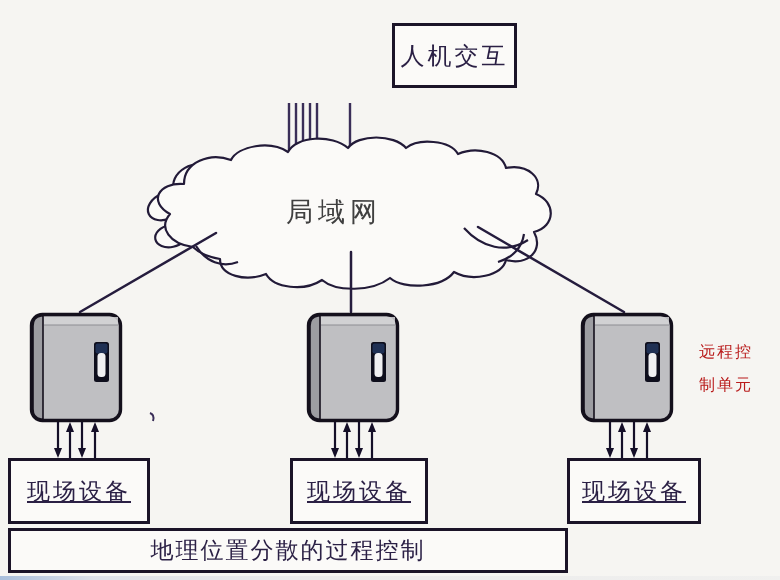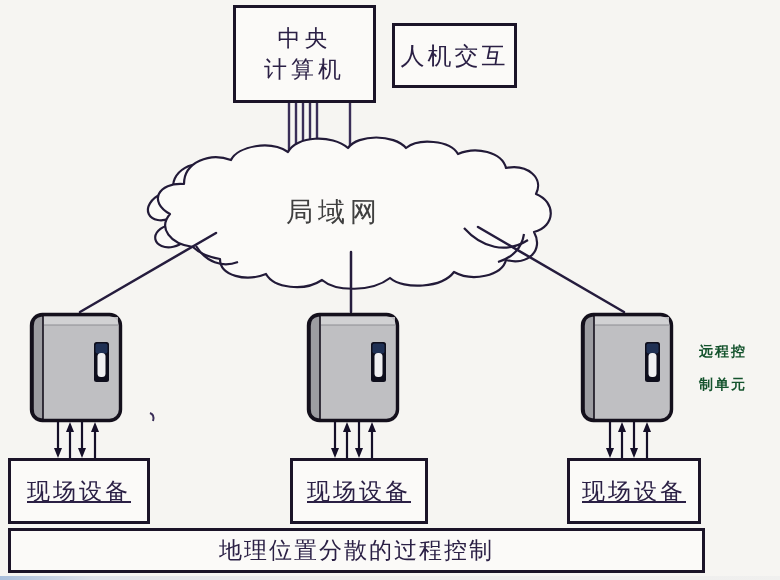--- a/index.html
+++ b/index.html
@@ -21,29 +21,29 @@
     color:#2b2045;text-align:center;
   }
   .central{left:233px;top:5px;width:143px;height:98px;z-index:3;
     font-size:23px;letter-spacing:4px;line-height:31px;}
   .hmi{left:392px;top:23px;width:125px;height:65px;z-index:2;
     font-size:24px;letter-spacing:3px;}
   .field{top:458px;height:66px;font-size:23px;letter-spacing:3px;z-index:2;text-decoration:underline;}
   .field-0{left:8px;width:142px;}
   .field-1{left:290px;width:138px;}
   .field-2{left:567px;width:134px;}
-  .process-bar{left:8px;top:528px;width:697px;height:45px;z-index:2;
+  .process-bar{left:8px;top:528px;width:560px;height:45px;z-index:2;
     font-size:23px;letter-spacing:2px;}
   .lan-label{
     position:absolute;left:286px;top:194px;z-index:2;
     font-size:27px;letter-spacing:5px;color:#404040;font-weight:500;
   }
   .rtu-label{
     position:absolute;left:699px;top:335px;width:78px;z-index:2;
-    font-size:14px;letter-spacing:2px;line-height:33px;color:#14532d;font-weight:bold;
+    font-size:16px;letter-spacing:2px;line-height:33px;color:#b91c1c;
   }
   .bottom-artifact{
     position:absolute;left:0;top:576px;width:780px;height:4px;z-index:4;
     background:linear-gradient(to right,#9cb6d8 0%,#d9dde6 12%,#e9e9ea 40%,#efefee 100%);
     opacity:.85;
   }
 </style>
 </head>
 <body>
 
@@ -122,24 +122,20 @@
     <use href="#cabinet" x="307" y="313"></use>
     <use href="#cabinet" x="581" y="313"></use>
 
     <use href="#flows" x="30" y="422"></use>
     <use href="#flows" x="307" y="422"></use>
     <use href="#flows" x="582" y="422"></use>
 
     <path d="M 150 413 q 5 2 3 8" stroke="#3a2e58" stroke-width="2" fill="none"></path>
   </svg>
 
-  <div class="node-box central">
-    <span>中央</span>
-    <span>计算机</span>
-  </div>
 
   <div class="node-box hmi">
     <span>人机交互</span>
   </div>
 
   <div class="lan-label">局域网</div>
 
   <div class="rtu-label">
     <div>远程控</div>
     <div>制单元</div>

